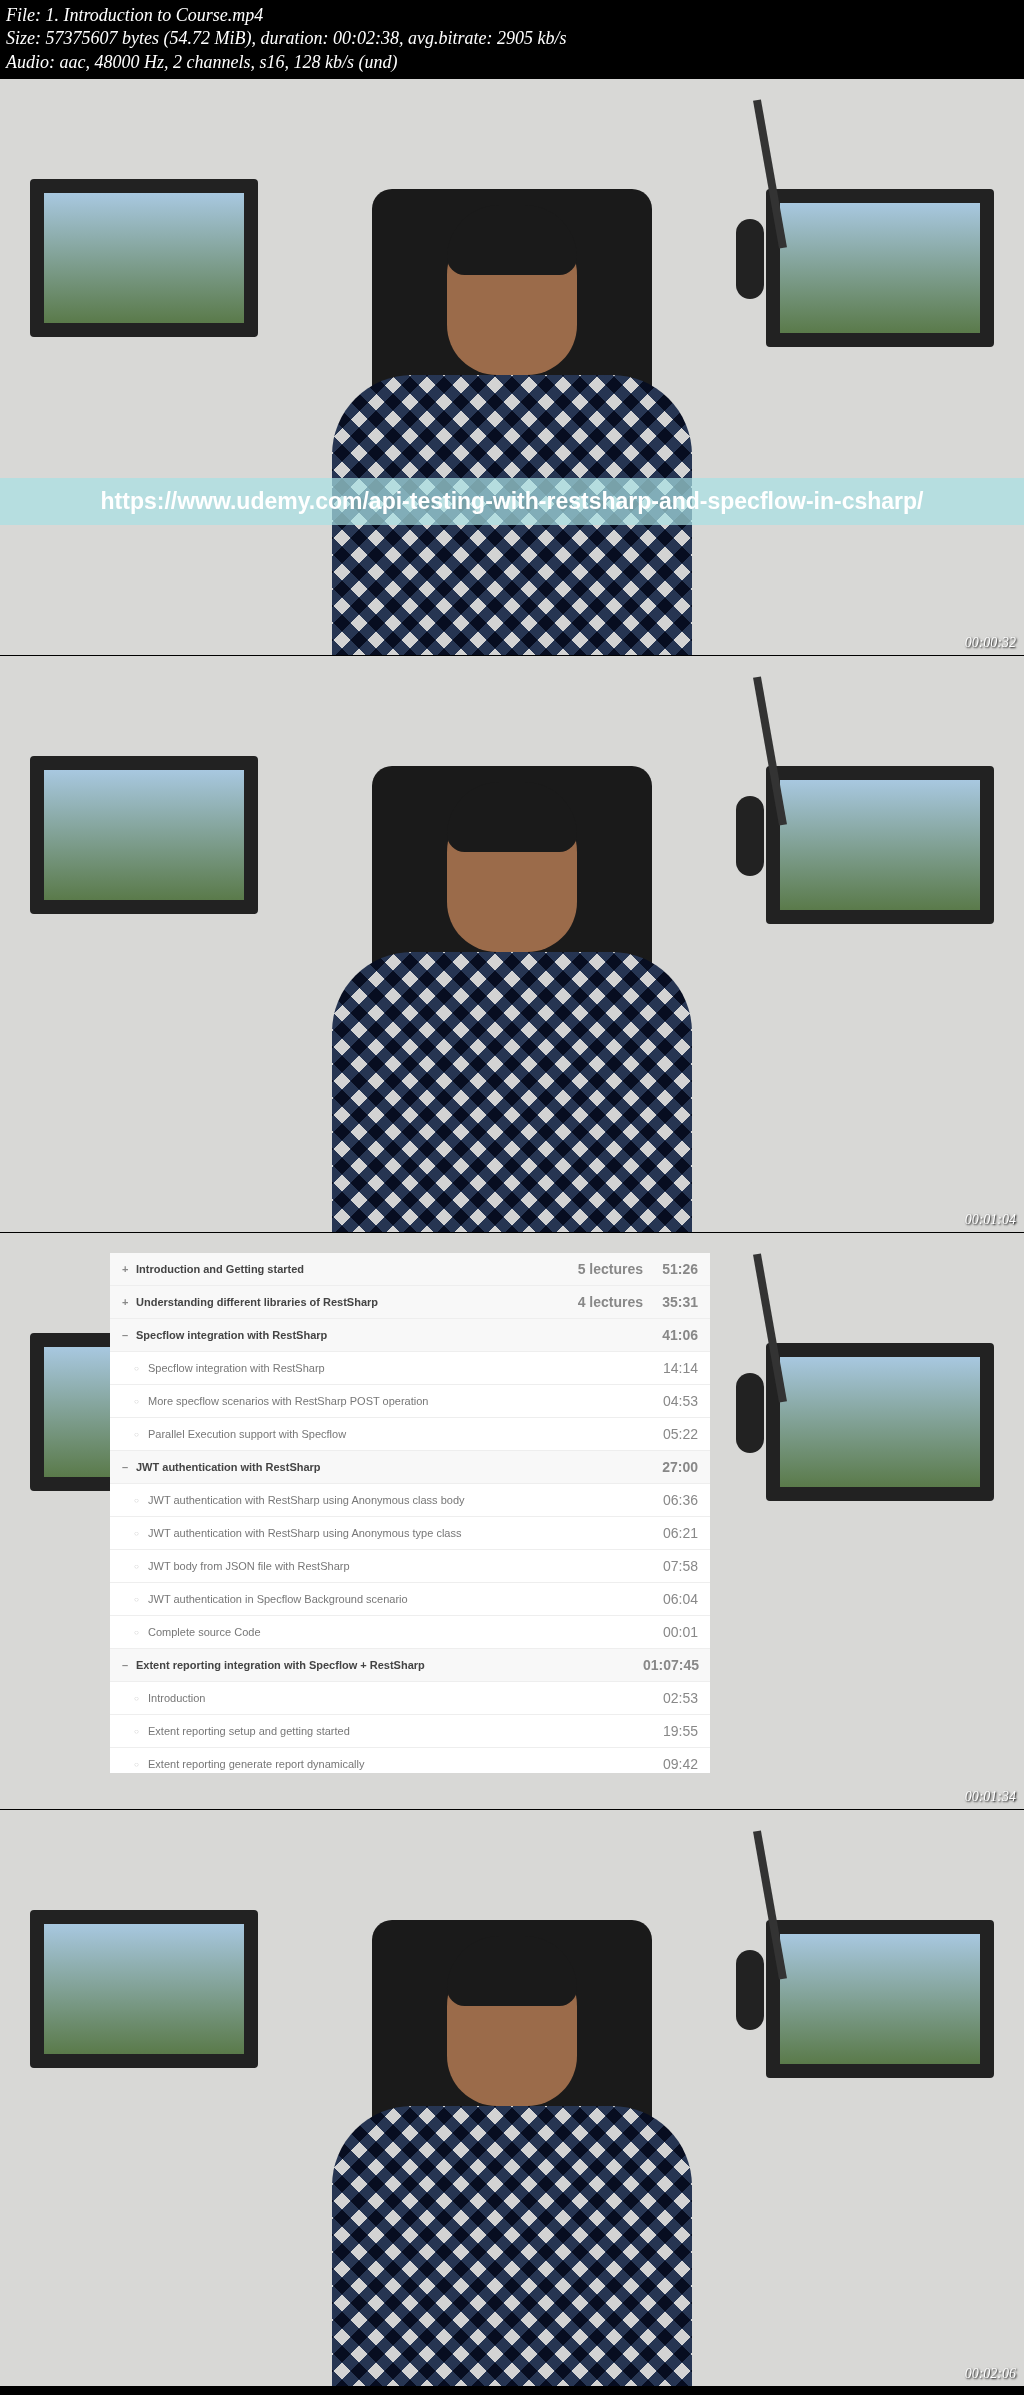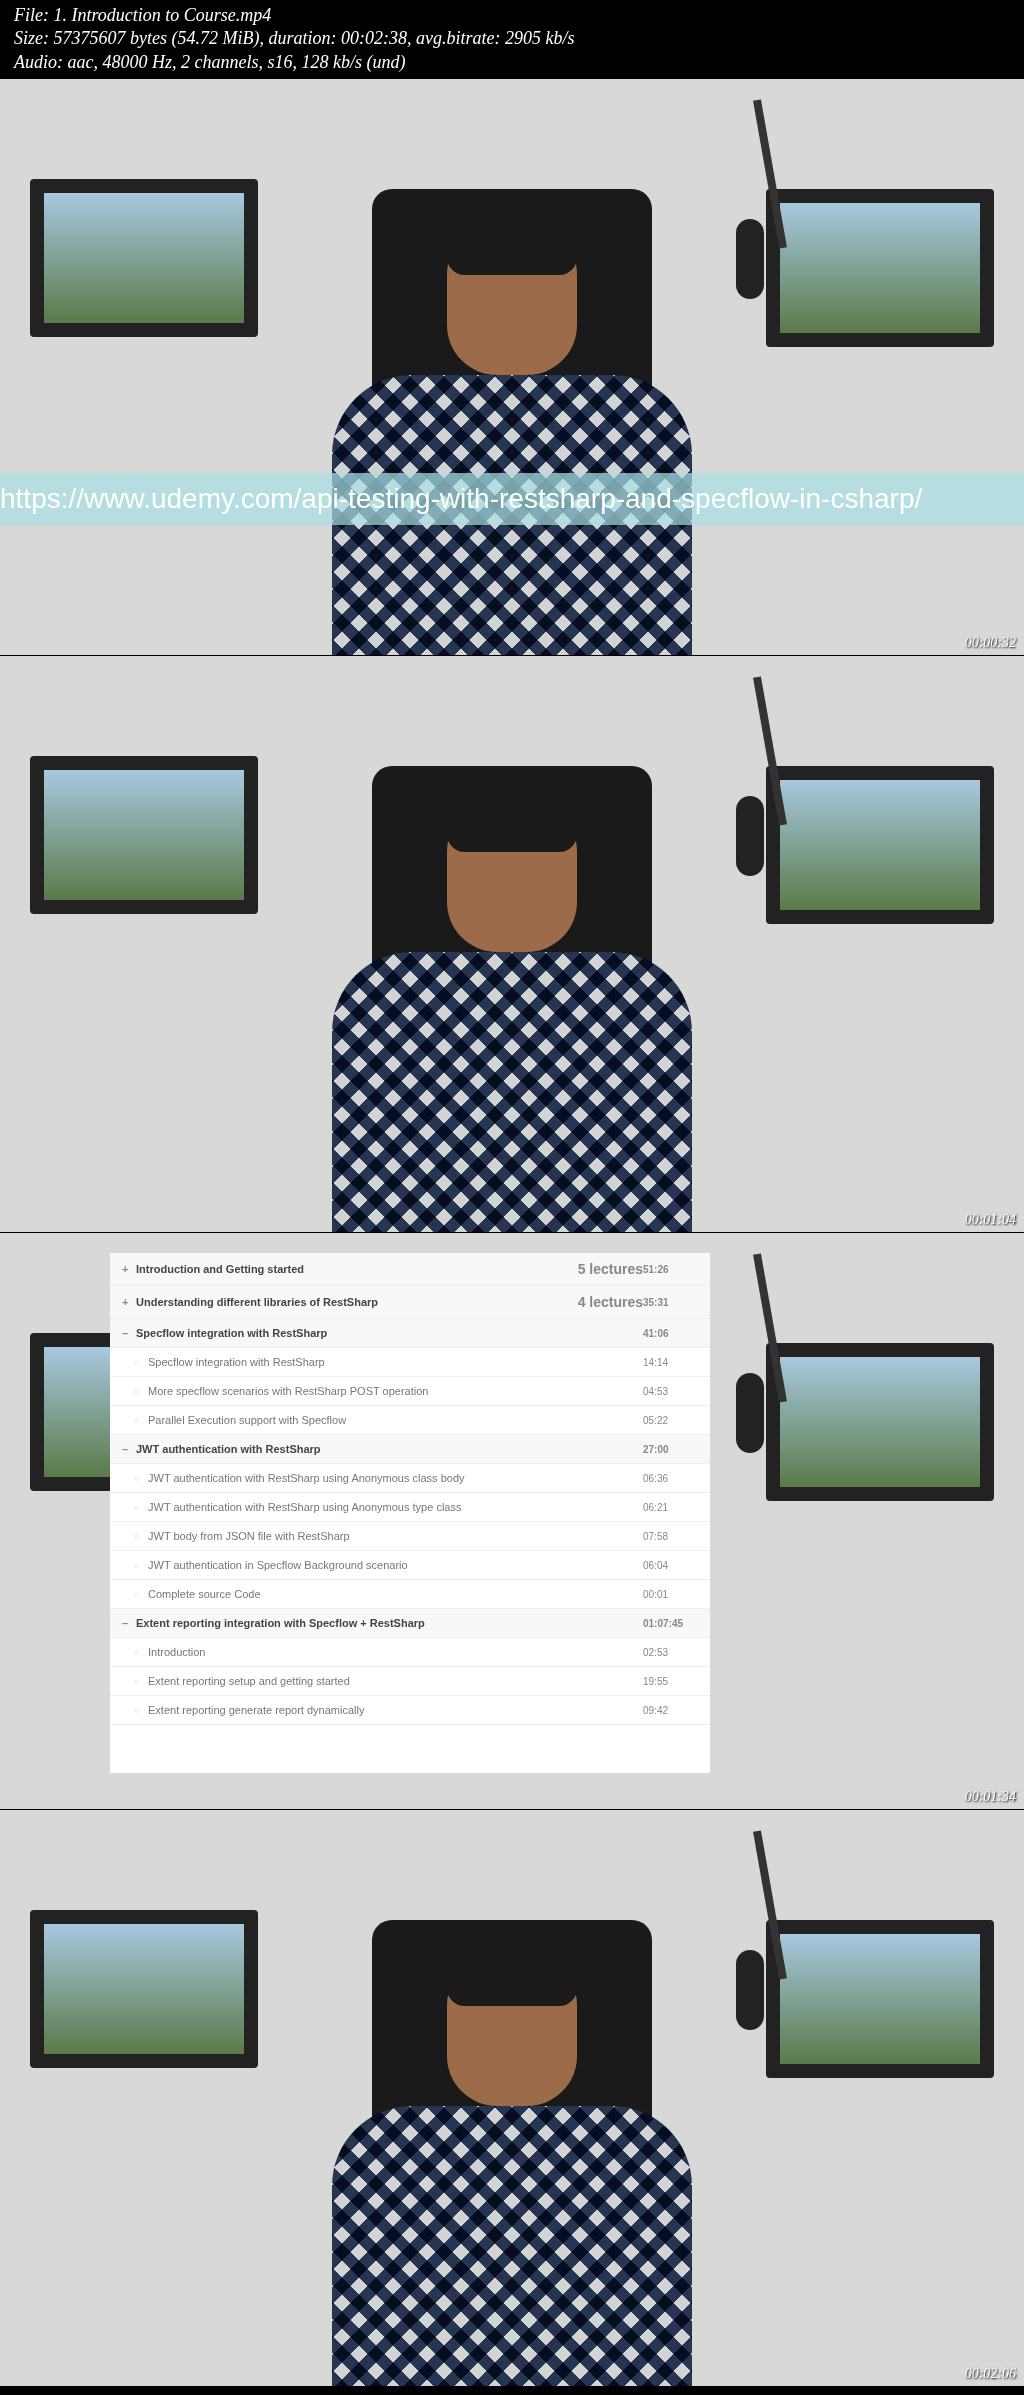--- a/index.html
+++ b/index.html
@@ -1,38 +1,38 @@
 <!DOCTYPE html>
 <html><head>
 <meta charset="utf-8">
 <style>
 body{margin:0;background:#000;font-family:Georgia,serif;color:#fff;width:1024px}
-.info{padding:4px 14px;font-style:italic;font-size:18px;line-height:1.3}
+.info{padding:4px 6px;font-style:italic;font-size:18px;line-height:1.3}
 .frame{position:relative;width:1024px;height:576px;background:#d8d8d6;border-top:1px solid #000;overflow:hidden}
 .monitor{position:absolute;border:14px solid #222;border-radius:4px;background:linear-gradient(#a8c8e0,#5a7a4a)}
 .monitor.left{width:200px;height:130px;top:100px;left:30px}
 .monitor.right{width:200px;height:130px;top:110px;right:30px}
 .mic{position:absolute;top:20px;right:230px;width:80px;height:200px}
 .mic-arm{position:absolute;width:8px;height:150px;background:#333;transform:rotate(-10deg);top:0;right:20px}
 .mic-body{position:absolute;width:28px;height:80px;background:#222;border-radius:14px;bottom:0;right:30px}
 .chair{position:absolute;width:280px;height:350px;background:#1a1a1a;border-radius:20px 20px 0 0;top:110px;left:50%;transform:translateX(-50%)}
 .person{position:absolute;bottom:0;left:50%;transform:translateX(-50%);width:420px;height:480px}
 .head{width:130px;height:160px;background:#9b6b4a;border-radius:60px 60px 50px 50px;margin:40px auto 0;position:relative}
 .hair{position:absolute;top:-10px;left:0;right:0;height:70px;background:#1a1a1a;border-radius:60px 60px 20px 20px}
 .shirt{width:360px;height:280px;margin:0 auto;background:repeating-linear-gradient(45deg,#2a3a5a 0 12px,#e8e8e8 12px 24px),repeating-linear-gradient(-45deg,#2a3a5a 0 12px,#e8e8e8 12px 24px);background-blend-mode:multiply;border-radius:80px 80px 0 0}
-.url-banner{position:absolute;bottom:130px;left:0;right:0;background:rgba(168,225,228,0.7);color:#fff;font-family:Arial,sans-serif;font-weight:normal;font-size:28px;text-align:left;padding:10px 0;font-style:normal}
+.url-banner{position:absolute;bottom:130px;left:0;right:0;background:rgba(168,225,228,0.7);color:#fff;font-family:Arial,sans-serif;font-weight:bold;font-size:23px;text-align:center;padding:10px 0;font-style:normal}
 .ts{position:absolute;bottom:4px;right:8px;font-style:italic;font-size:14px;text-shadow:1px 1px 2px #000}
 .content-panel{position:absolute;top:20px;left:110px;width:600px;height:520px;background:#fff;color:#555;font-family:Arial,sans-serif;font-size:11px;font-style:normal;overflow:hidden}
 .sec{display:flex;align-items:center;padding:8px 12px;border-bottom:1px solid #eee}
 .sec.hdr{background:#f8f8f8;font-weight:bold;color:#444}
 .sec .exp{width:14px;color:#888}
 .sec .bullet{width:14px;color:#ccc;font-size:8px}
 .sec .title{flex:1}
 .sec .lec{width:70px;text-align:right;color:#888;font-size:14px}
-.sec .dur{width:55px;color:#888;font-size:10px}
+.sec .dur{width:55px;text-align:right;color:#888;font-size:14px}
 .sec.item{padding-left:24px}
 .sec.item .title{color:#777}
 </style>
 </head>
 <body>
 
 <div class="info">
   <div>File: 1. Introduction to Course.mp4</div>
   <div>Size: 57375607 bytes (54.72 MiB), duration: 00:02:38, avg.bitrate: 2905 kb/s</div>
   <div>Audio: aac, 48000 Hz, 2 channels, s16, 128 kb/s (und)</div>

